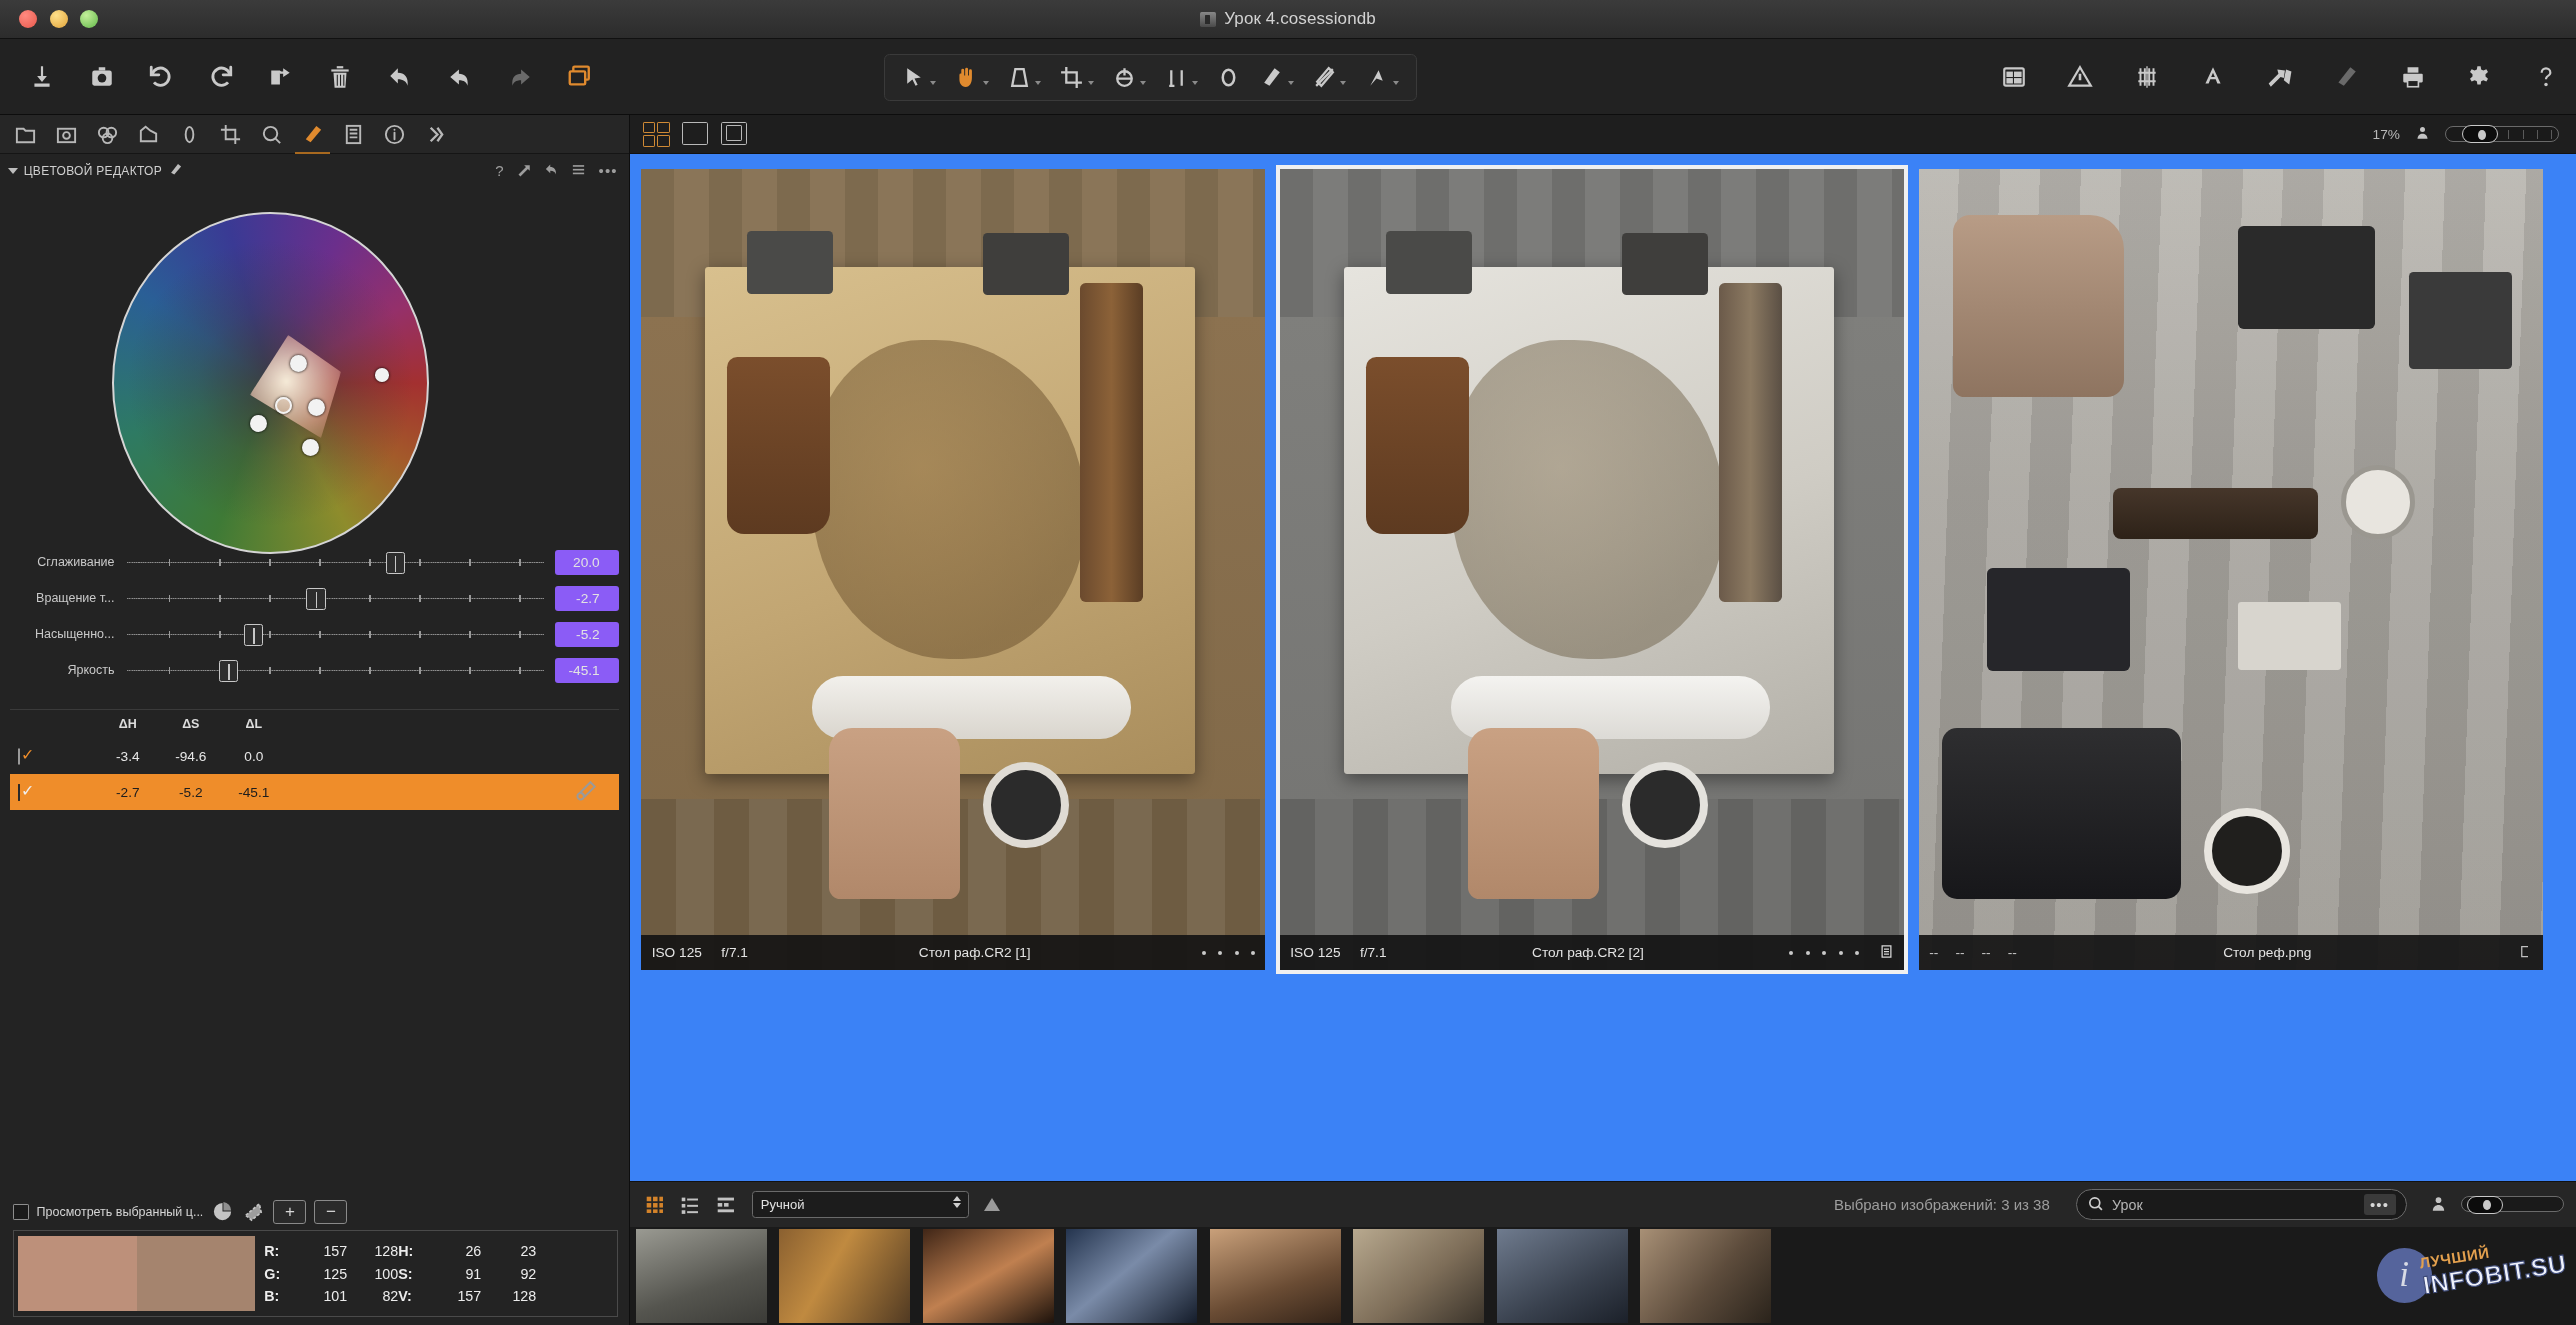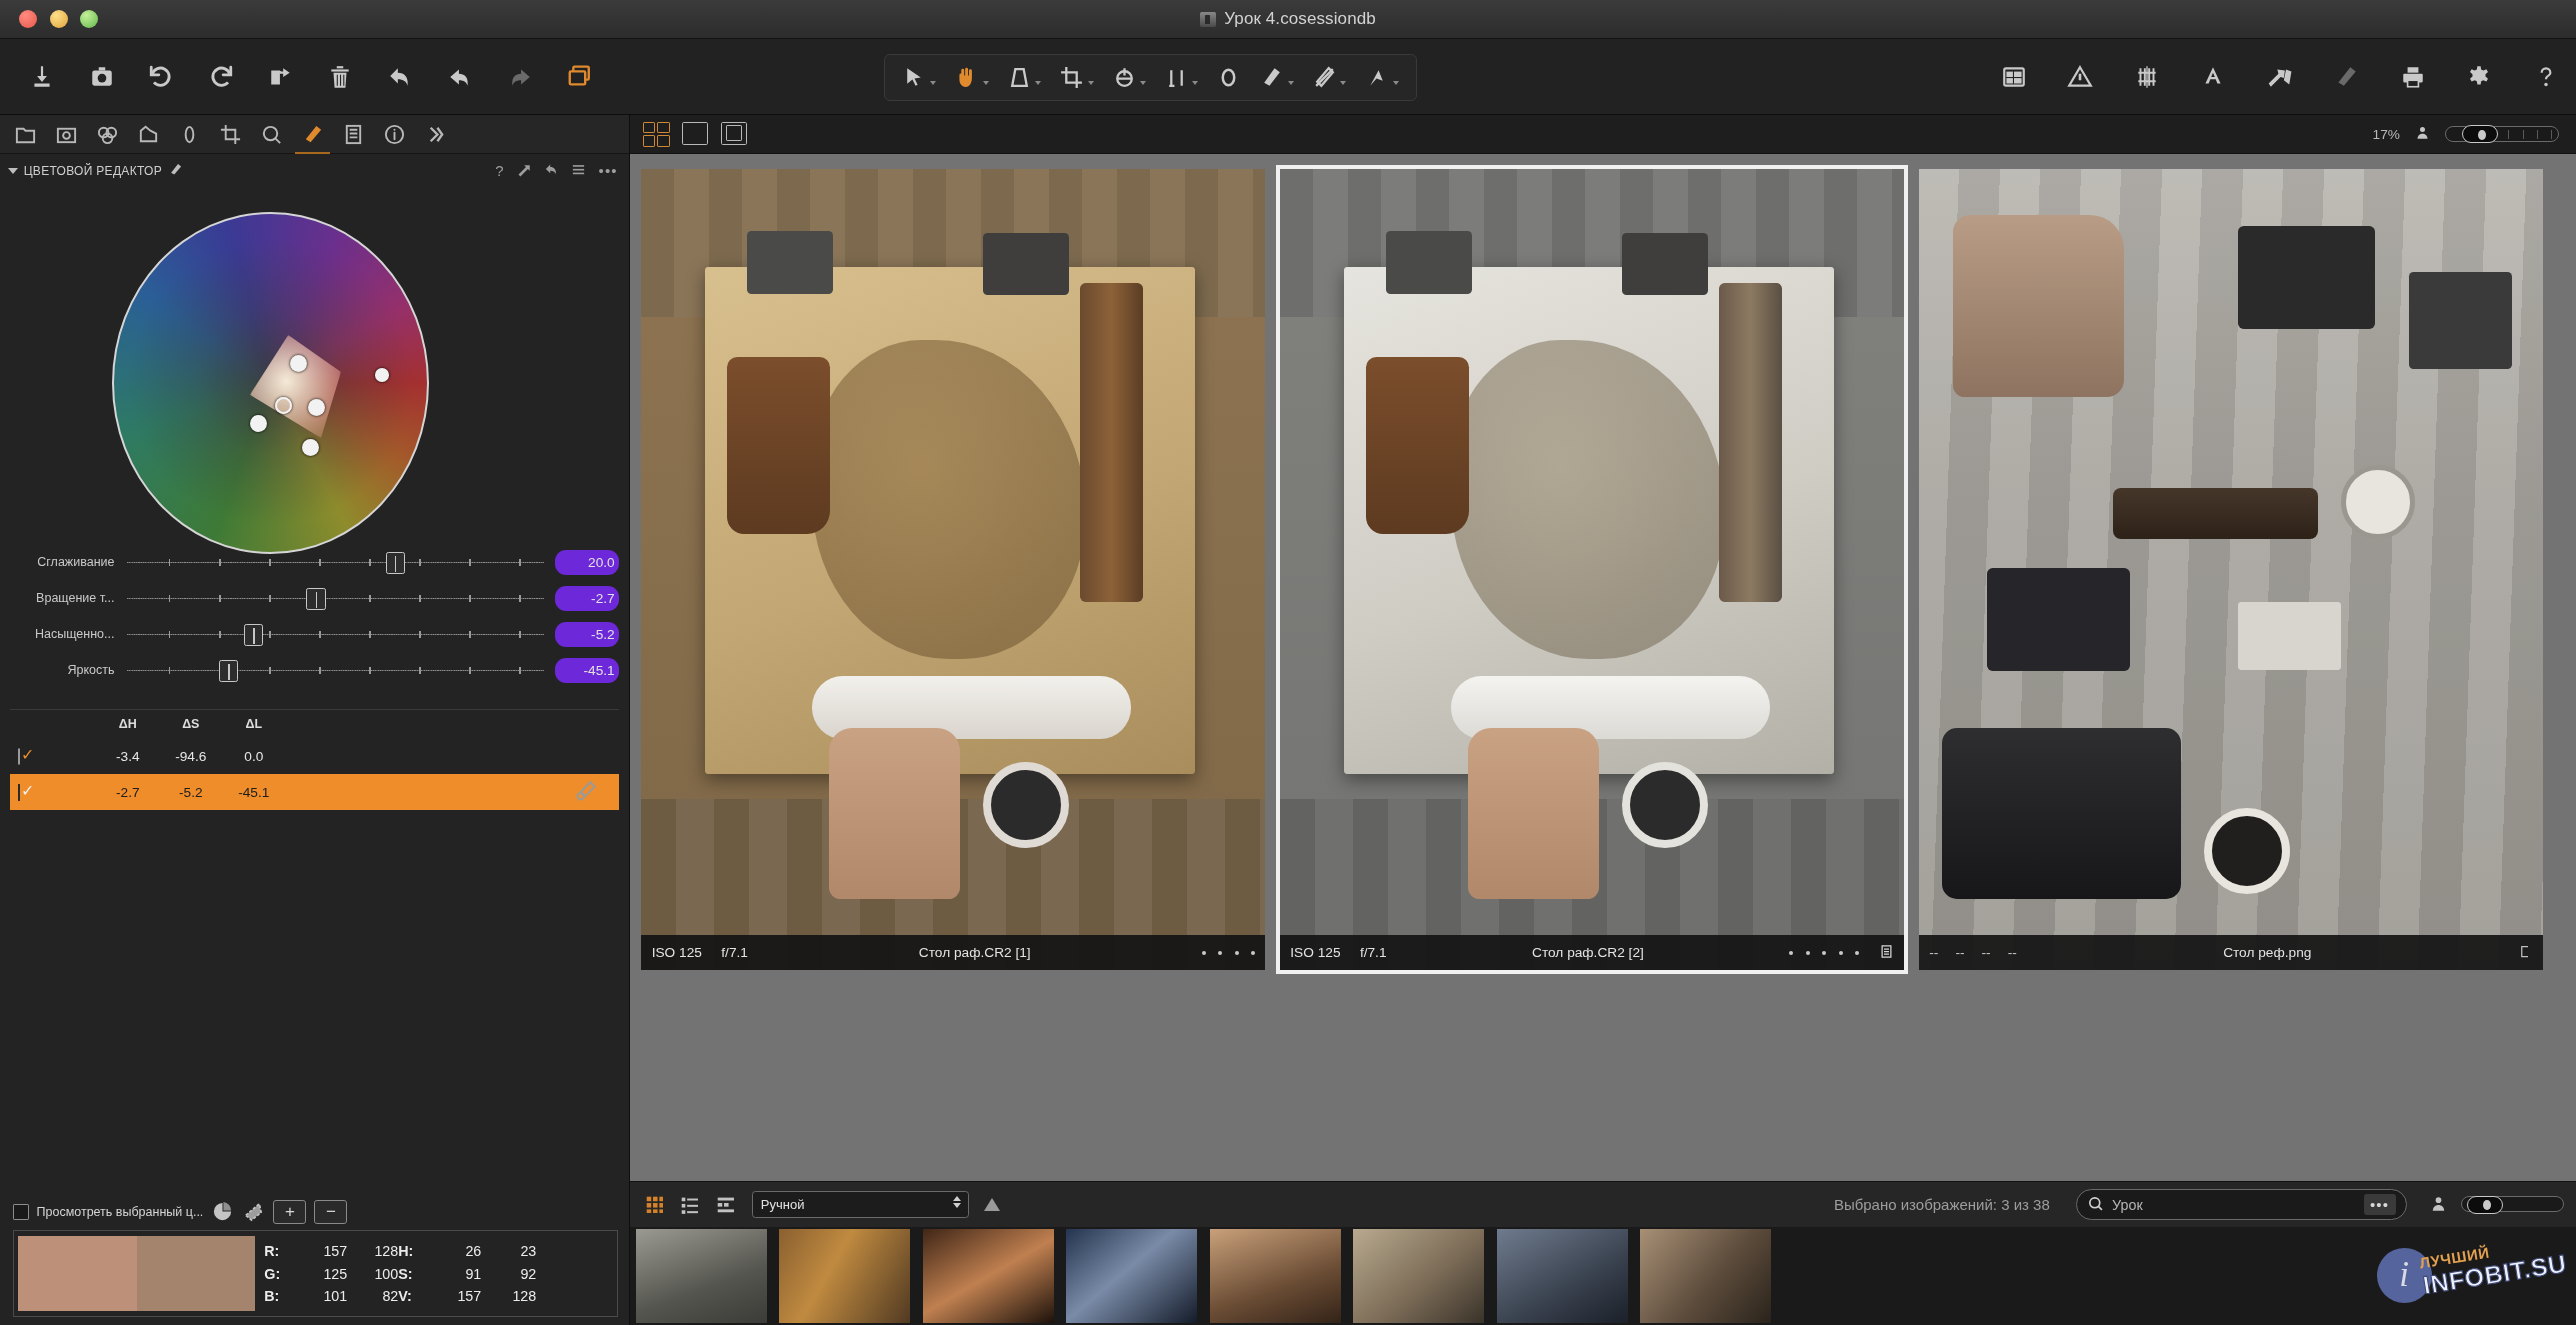--- a/index.html
+++ b/index.html
@@ -119,22 +119,22 @@
     content:""; position:absolute; left:0; right:0; top:17.7px; height:1.1px;
     background: repeating-linear-gradient(to right, #8c8c8c 0 1.1px, #5a5a5a 1.1px 2.3px);
   }
   .stick { position:absolute; top:15px; width:1.7px; height:6.8px; background:#9a9a9a; }
   .sknob {
     position:absolute; top:8px; width:19.4px; height:21.7px; border:1.1px solid #c8c8c8;
     border-radius:2.3px; background:#2d2d2d;
   }
   .sknob:after{content:"";position:absolute;left:8.6px;top:2.9px;width:1.1px;height:16px;background:#c8c8c8;}
   .sval {
-    width:64px; height:25px; background:#6d28d9; border-radius:11px; color:#e2e2e2;
-    display:flex; align-items:center; justify-content:flex-end; padding-right:4px;
+    width:64px; height:25px; background:#8b5cf6; border-radius:3px; color:#e2e2e2;
+    display:flex; align-items:center; justify-content:flex-end; padding-right:19px;
     font-size:13.7px; margin-right:10.3px;
   }
 
   
   .dtable { margin: 20.5px 10.3px 0 10.3px; border-top:0.6px solid #3a3a3a; }
   .dhead { display:flex; height:28.5px; align-items:center; color:#dcdcdc; font-size:12.5px; font-weight:bold;}
   .dcol-chk { width:40px; }
   .dcol-dot { width:46px; }
   .dcol { width:63px; text-align:center; }
   .drow { display:flex; height:36px; align-items:center; color:#e6e6e6; font-size:13.7px; }
@@ -164,21 +164,21 @@
   .swatches { width:237px; display:flex; margin:4.6px; }
   .sw { flex:1; }
   .rgbgrid {
     flex:1; display:grid; grid-template-columns: 32px 51px 51px 32px 51px 55px;
     align-content:center; color:#ececec; font-size:14.3px; padding-left:4.6px;
   }
   .rgbgrid span { padding: 3.4px 0; text-align:right; }
   .rgbgrid .lab { text-align:left; font-weight:bold; }
 
   
-  .viewer { position:absolute; left:630px; top:115px; right:0; bottom:144px; background:#737373; }
+  .viewer { position:absolute; left:630px; top:115px; right:0; bottom:144px; background:#3b82f6; }
   .vbar { height:39px; display:flex; align-items:center; background:#1e1e1e; border-bottom:0.6px solid #121212; }
   .vmodes { display:flex; gap:12.5px; margin-left:12.5px; }
   .vmode { width:26px; height:23px; border:1.7px solid #b9b9b9; border-radius:1.7px; }
   .vmode.grid { border:none; display:grid; grid-template-columns:1fr 1fr; grid-template-rows:1fr 1fr; gap:2.9px; width:27px;height:25px;}
   .vmode.grid i { border:1.7px solid #d08a35; border-radius:1.1px; display:block; }
   .vmode.inner { position:relative; }
   .vmode.inner:after{content:"";position:absolute;left:4px;top:2.9px;right:4px;bottom:2.9px;border:1.7px solid #b9b9b9;border-radius:1.1px;}
   .vzoom { margin-left:auto; display:flex; align-items:center; gap:15px; margin-right:17px; color:#b9b9b9; font-size:13.7px; }
   .zslider { width:114px; height:16px; border:0.6px solid #6a6a6a; border-radius:8px; position:relative; background:#1a1a1a; }
   .zknob { position:absolute; left:16px; top:-1.7px; width:36px; height:18px; border:1.1px solid #c9c9c9; border-radius:9px; background:#0c0c0c; }

